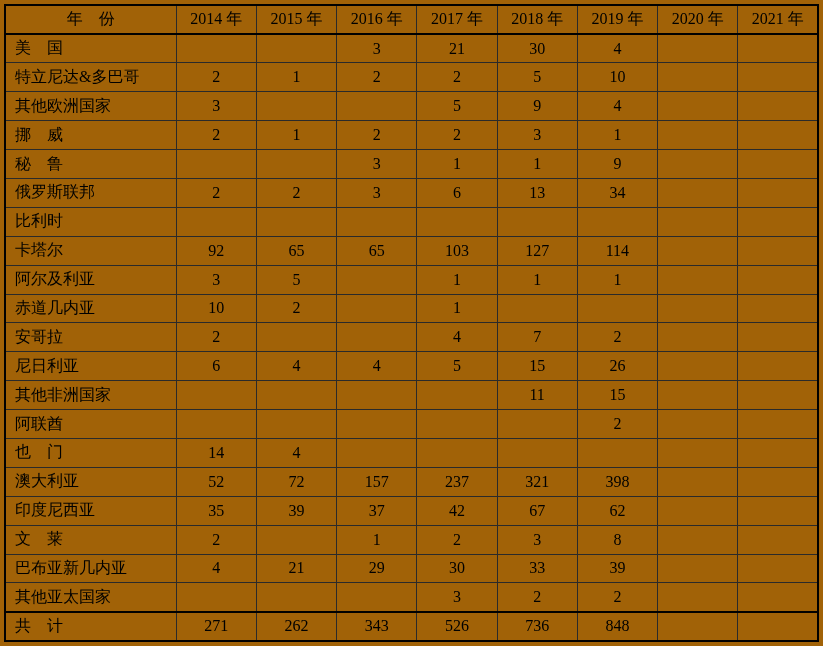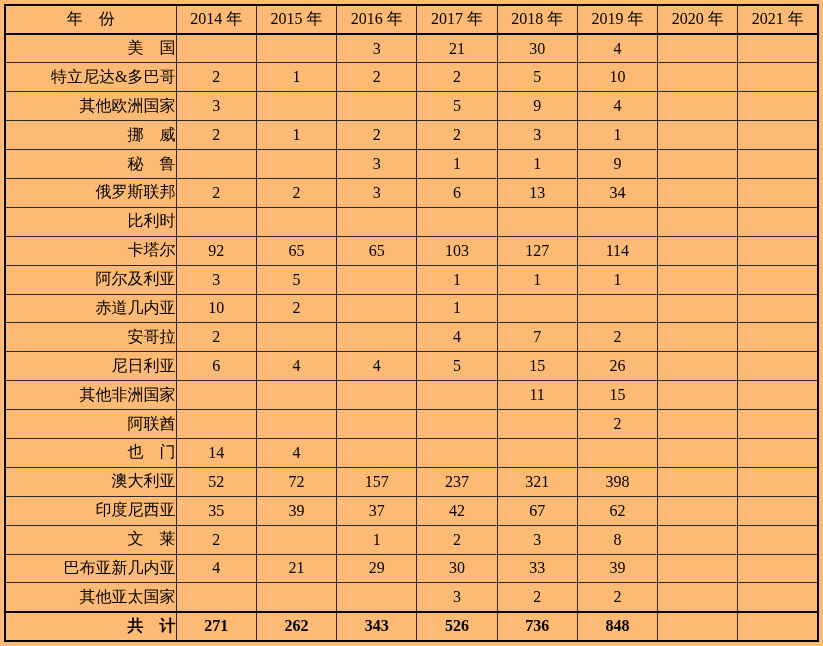--- a/index.html
+++ b/index.html
@@ -8,21 +8,21 @@
     width: 823px;
     height: 646px;
     background: #ffffff;
     font-family: "Liberation Serif", "DejaVu Serif", serif;
     color: #000000;
   }
   .page {
     position: relative;
     width: 823px;
     height: 646px;
-    background: #fdba74;
+    background: #a16207;
   }
   table.data-table {
     position: absolute;
     left: 4px;
     top: 4px;
     width: 815px;
     height: 638px;
     border-collapse: collapse;
     table-layout: fixed;
     border: 2.5px solid #000000;
@@ -35,30 +35,30 @@
     overflow: hidden;
     white-space: nowrap;
   }
   thead tr { height: 29px; }
   tbody tr { height: 24px; }
   thead th {
     border-bottom: 2.5px solid #000000;
     vertical-align: middle;
   }
   th.row-label {
-    text-align: right;
+    text-align: left;
     padding-left: 9px;
     vertical-align: middle;
   }
   td.num-cell {
     text-align: center;
     vertical-align: middle;
   }
   tr.total-row th, tr.total-row td {
-    font-weight: bold;
+    font-weight: normal;
     border-top: 2px solid #000000;
   }
 </style>
 </head>
 <body>
 
 <div class="page">
   <table class="data-table">
     <colgroup>
       <col style="width:171px">

